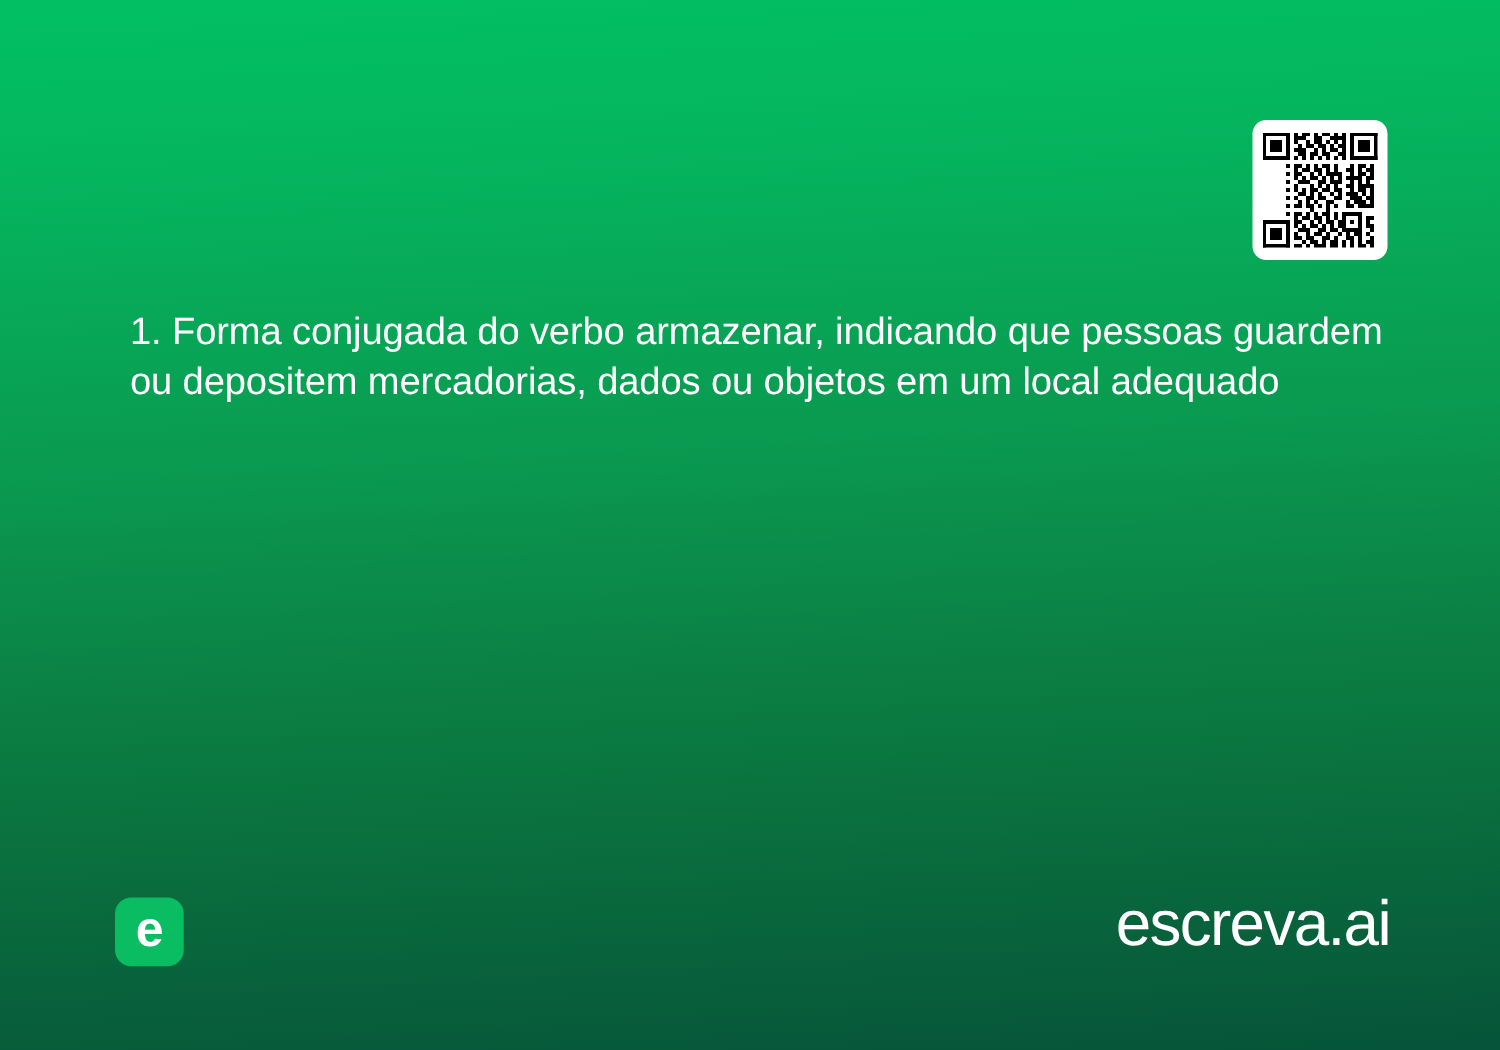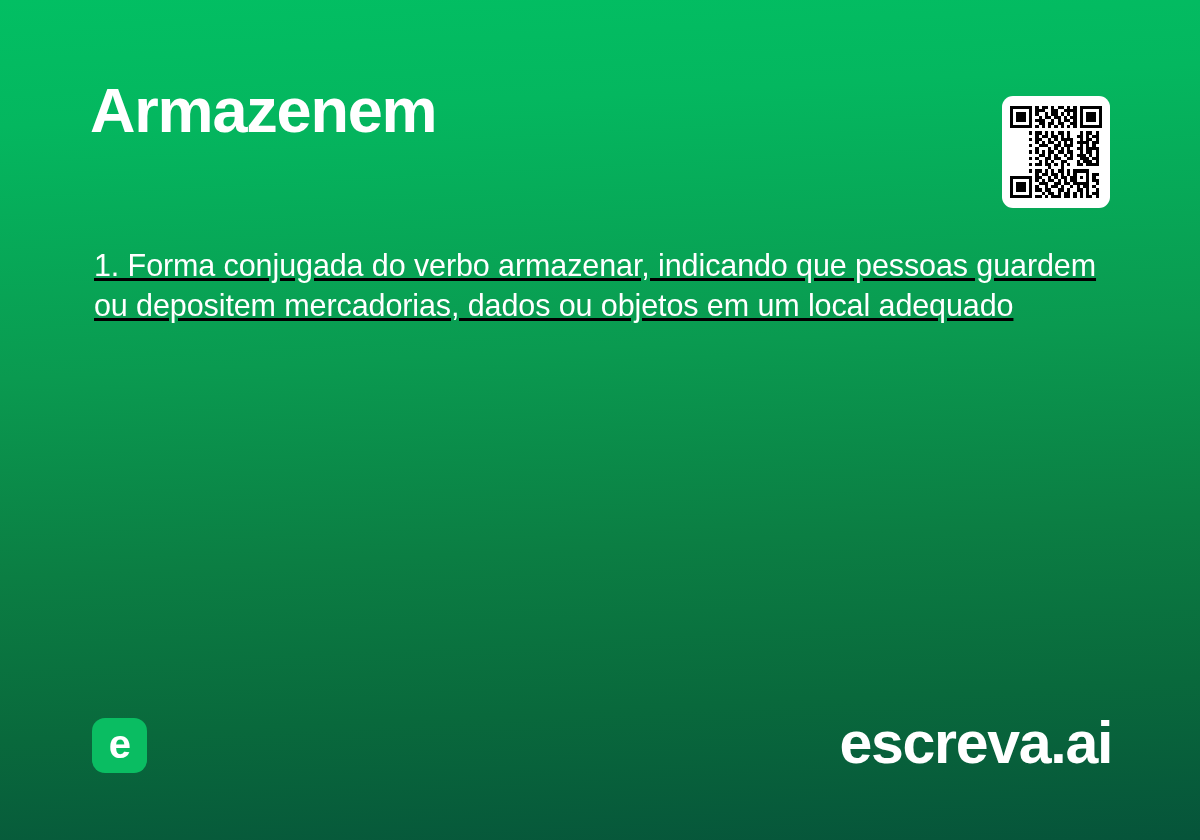--- a/index.html
+++ b/index.html
@@ -67,24 +67,23 @@
   .qr-wrap svg {
     display: block;
     width: 92px;
     height: 92px;
     shape-rendering: crispEdges;
   }
 
   
   .definitions {
     position: absolute;
-    left: 94px;
+    left: 104px;
     top: 246px;
     width: 1022px;
-    text-decoration: underline;
   }
 
   .definition {
     color: #ffffff;
     font-size: 30.5px;
     font-weight: 400;
     line-height: 1.30;
     letter-spacing: -0.1px;
     margin: 0 0 26px 0;
   }
@@ -119,34 +118,33 @@
     position: relative;
     top: -2px;
     letter-spacing: -0.5px;
   }
 
   .wordmark {
     position: absolute;
     right: 88px;
     top: 18px;
     color: #ffffff;
-    font-size: 59px;
-    font-weight: 700;
+    font-size: 51px;
+    font-weight: 400;
     letter-spacing: -1.3px;
     line-height: 1.2;
     white-space: nowrap;
   }
 </style>
 </head>
 <body>
 
 <div class="card">
 
   <div class="header">
-    <h1 class="word-title">Armazenem</h1>
   </div>
 
   <div class="qr-wrap">
     <svg viewBox="0 0 29 29" aria-hidden="true">
       <rect x="0" y="0" width="29" height="29" fill="#ffffff"></rect>
       <g fill="#000000">
 
         <rect x="0" y="0" width="7" height="1"></rect>
           <rect x="0" y="6" width="7" height="1"></rect>
         <rect x="0" y="0" width="1" height="7"></rect>

